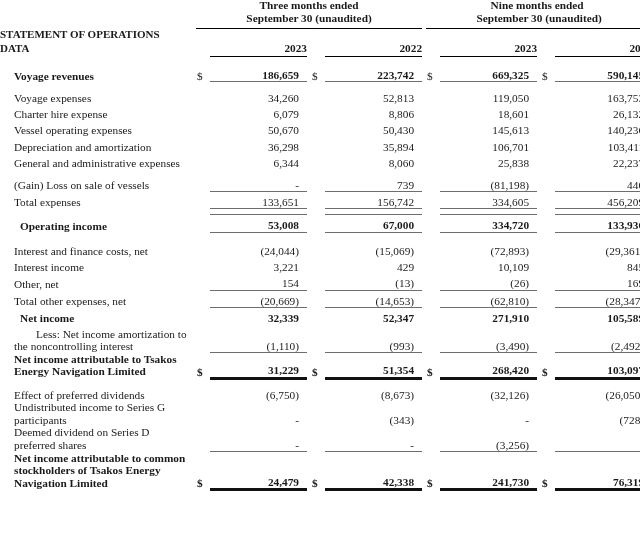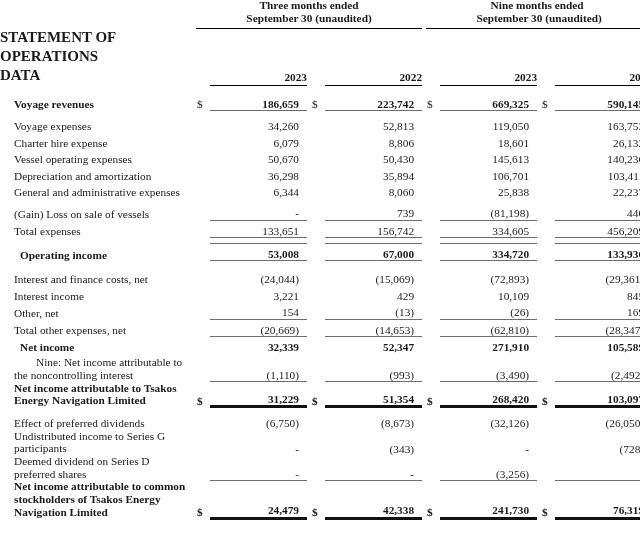--- a/index.html
+++ b/index.html
@@ -56,21 +56,21 @@
   .hdr-year {
     text-align: right;
     font-weight: bold;
     font-size: 11.3px;
     border-bottom: 1.6px solid #000;
     padding-top: 9px;
     padding-bottom: 2px;
   }
   .stmt-title {
     font-weight: bold;
-    font-size: 15px;
+    font-size: 11px;
     line-height: 1.25;
     vertical-align: bottom;
     padding-bottom: 1px;
   }
 
   
   tr.row td { height: 16.4px; }
   .label {
     text-align: left;
     white-space: nowrap;
@@ -376,21 +376,21 @@
           <td></td>
           <td class="num b">105,589</td>
   </tr>
 
   <tr class="spacer-xs">
           <td colspan="12"></td>
         </tr>
 
   <tr>
     <td class="label tight">
-      <span class="ind3" style="display:block;padding-left:22px">Nine: Net income attributable to</span>
+      <span class="ind3" style="display:block;padding-left:22px">Less: Net income amortization to</span>
       <span style="display:block">the noncontrolling interest</span>
     </td>
     <td></td>
           <td class="num rule-bot">(1,110)</td>
     <td></td>
           <td></td>
           <td class="num rule-bot">(993)</td>
     <td></td>
           <td></td>
           <td class="num rule-bot">(3,490)</td>

